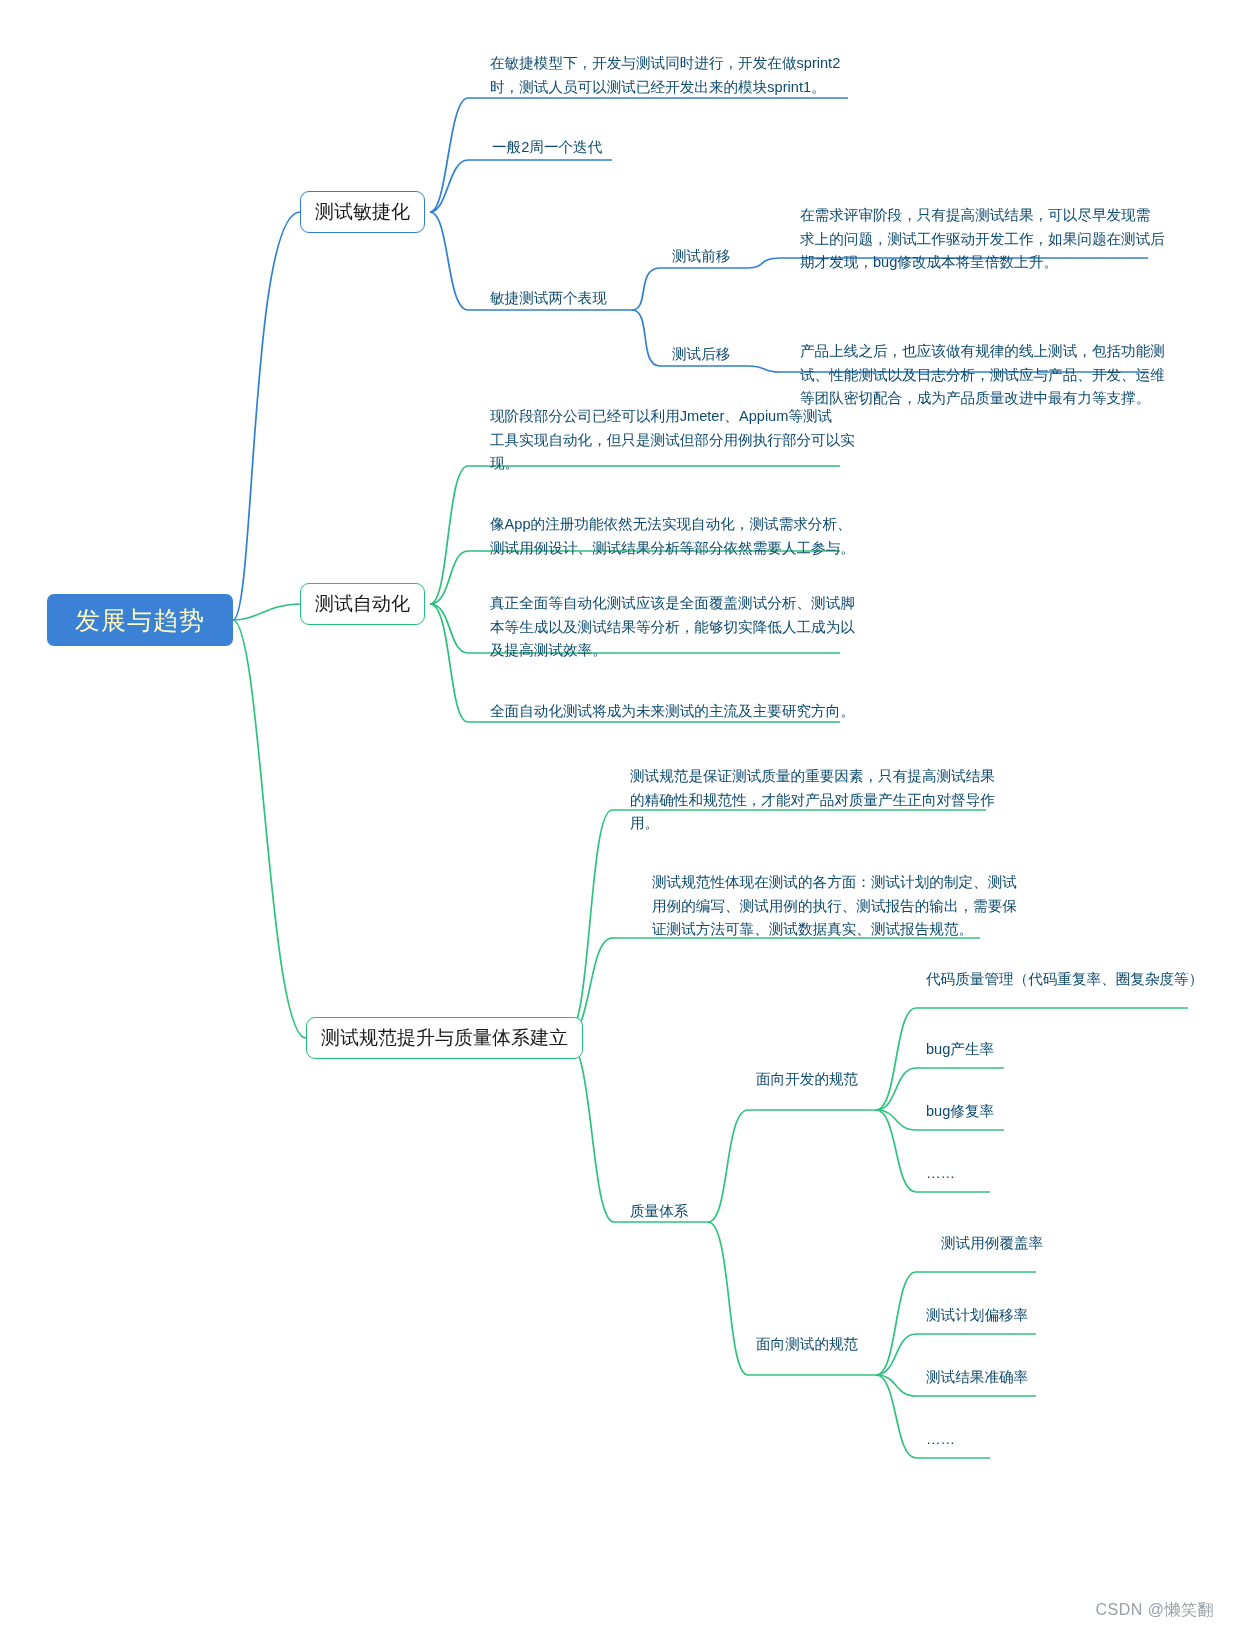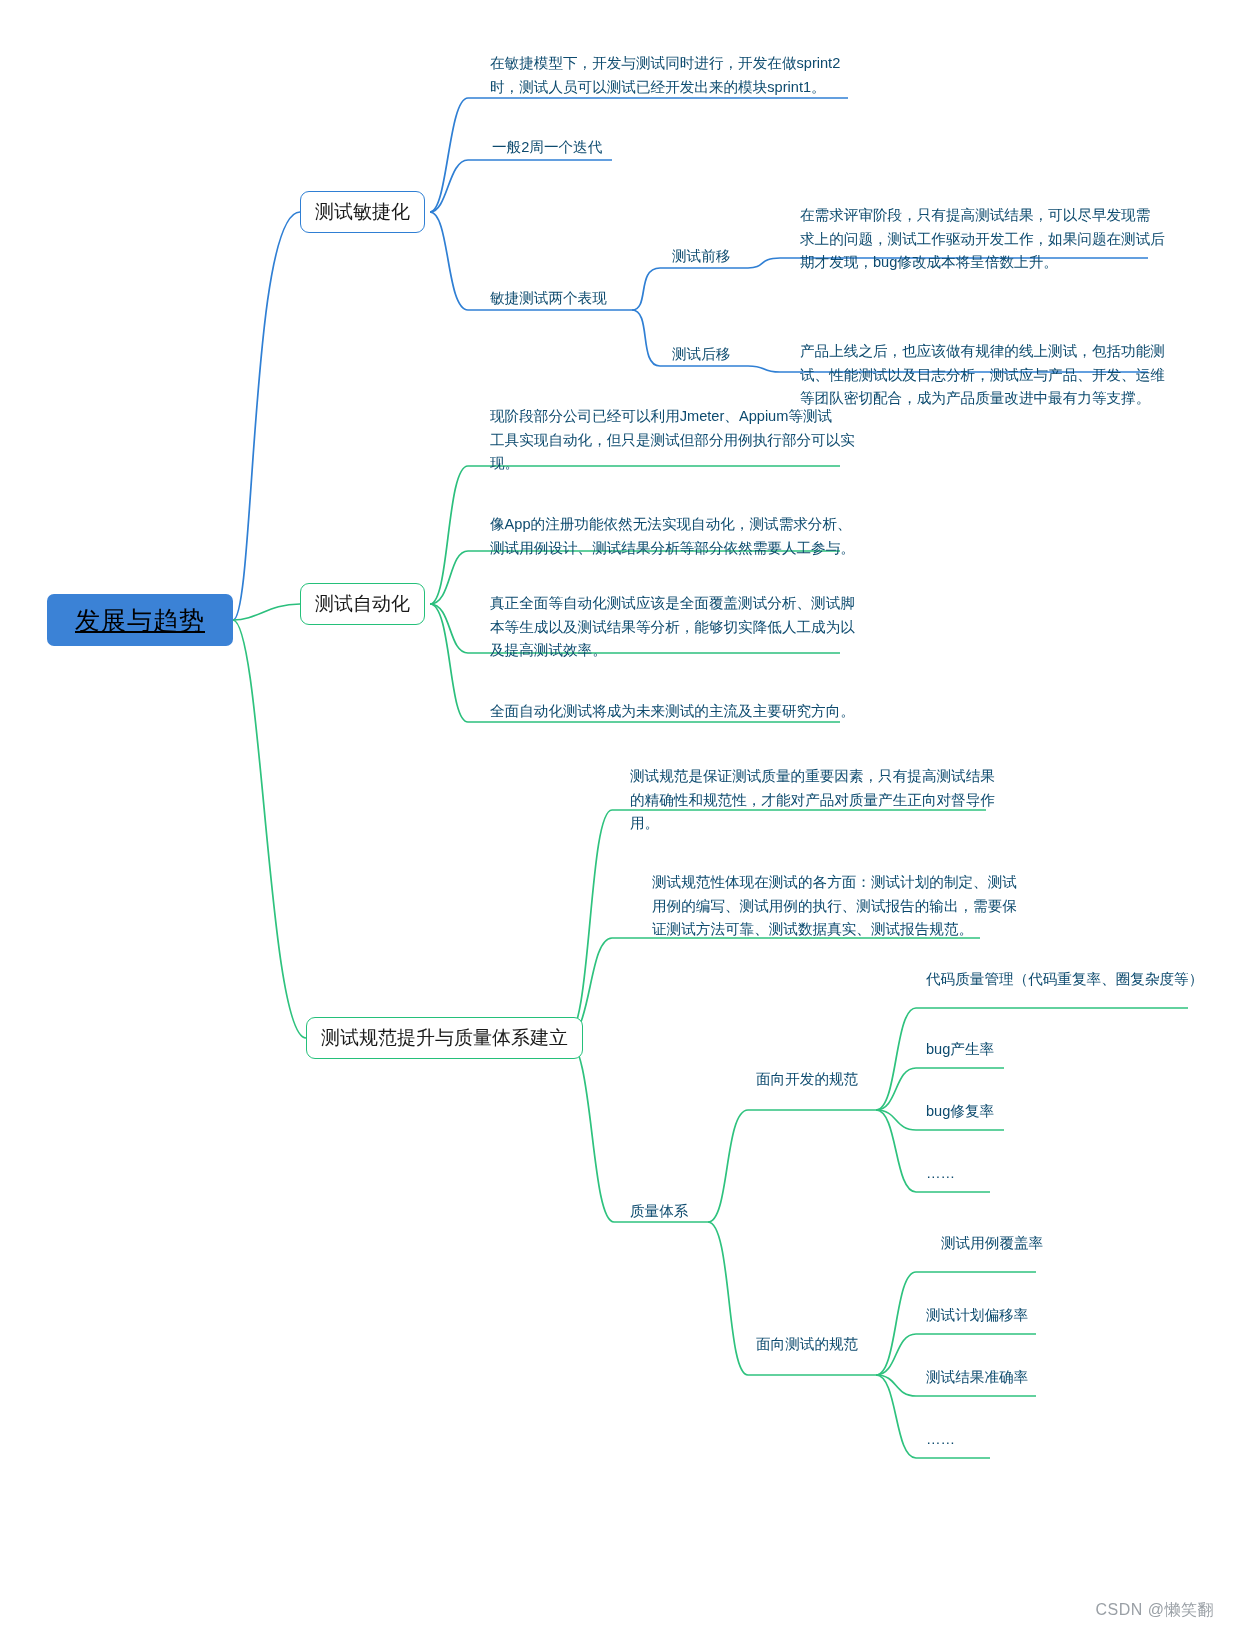--- a/index.html
+++ b/index.html
@@ -11,27 +11,26 @@
     position:relative;
     overflow:hidden;
   }
   #canvas{position:absolute;left:0;top:0;width:1245px;height:1631px;}
   svg.links{position:absolute;left:0;top:0;width:1245px;height:1631px;pointer-events:none;}
 
   .node{position:absolute;box-sizing:border-box;}
 
   .root{
     background:#3b82d6;
-    color:#000000;
+    color:#fef9c3;
     border-radius:7px;
     font-size:25px;
     line-height:1.2;
     display:flex;align-items:center;justify-content:center;
     letter-spacing:1px;
-    text-decoration:underline;
   }
 
   .branch{
     border:1.6px solid #2f7fd4;
     border-radius:9px;
     background:#ffffff;
     font-size:19px;
     display:flex;align-items:center;justify-content:center;
     padding:0 14px;
     white-space:nowrap;

